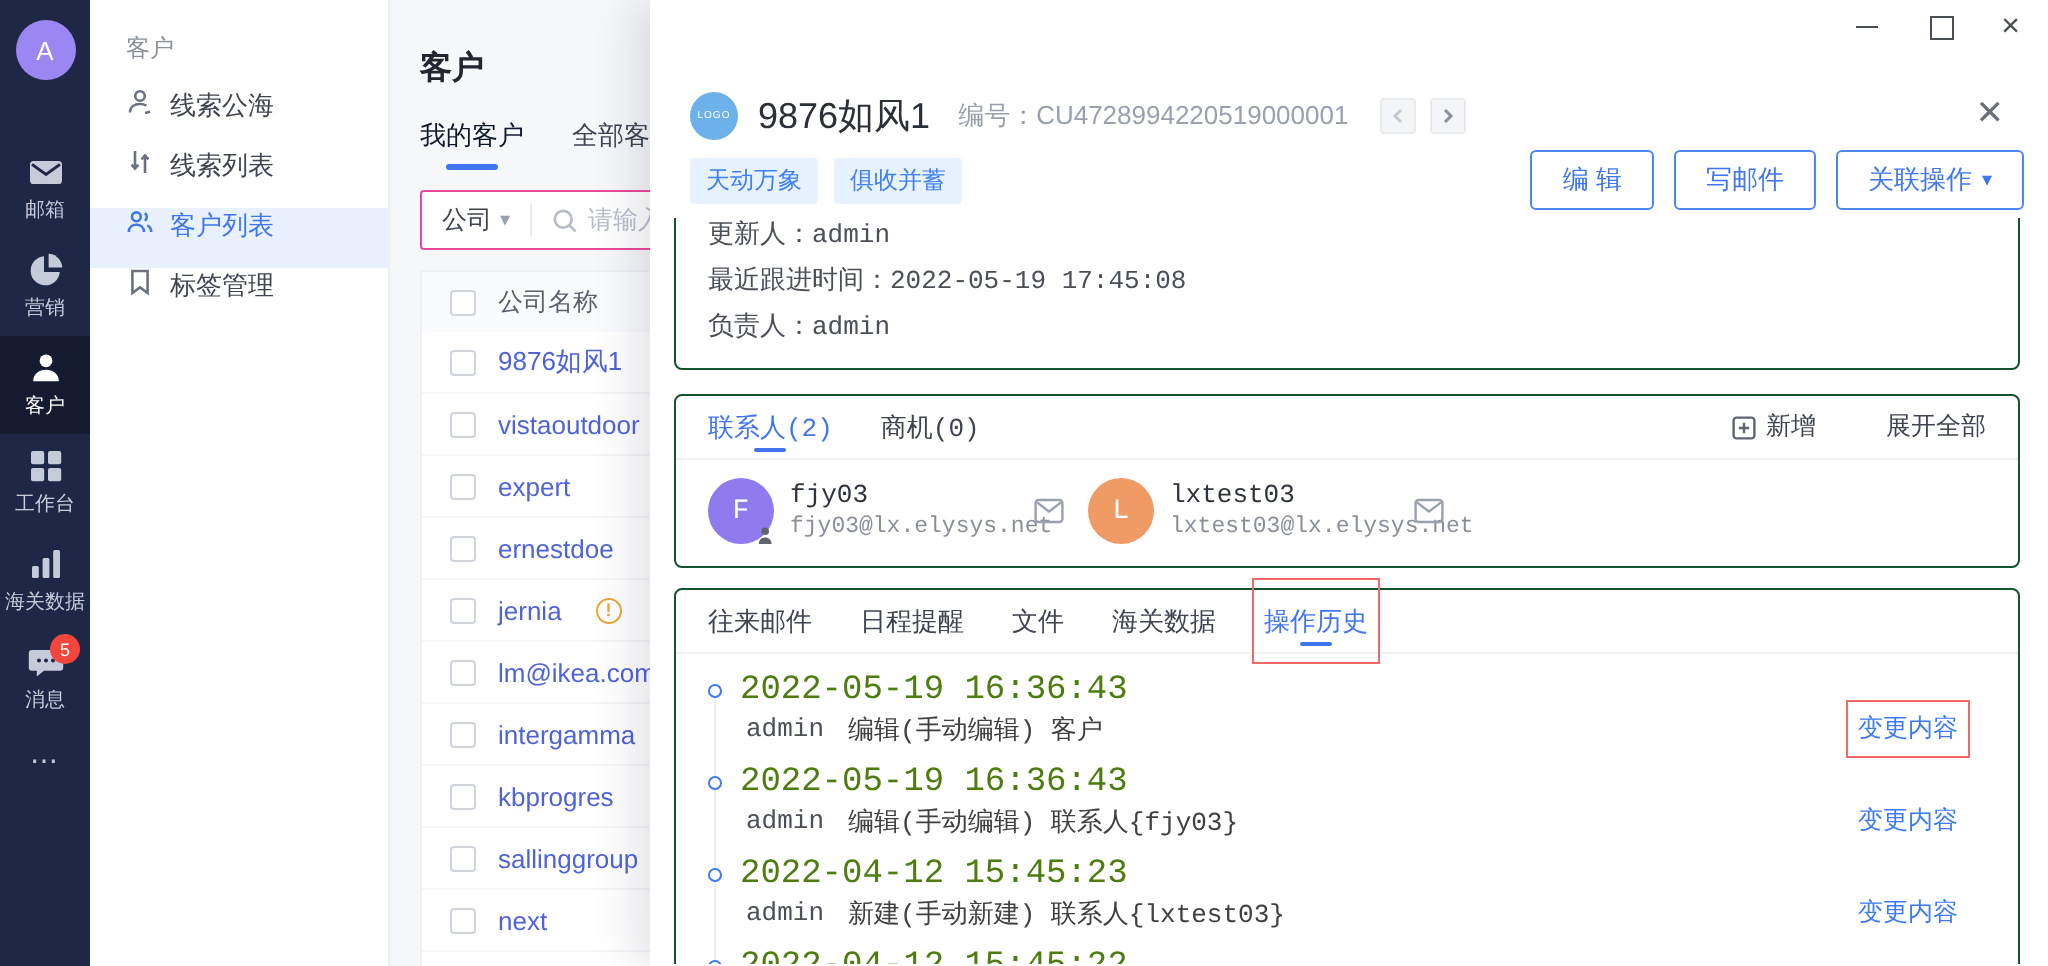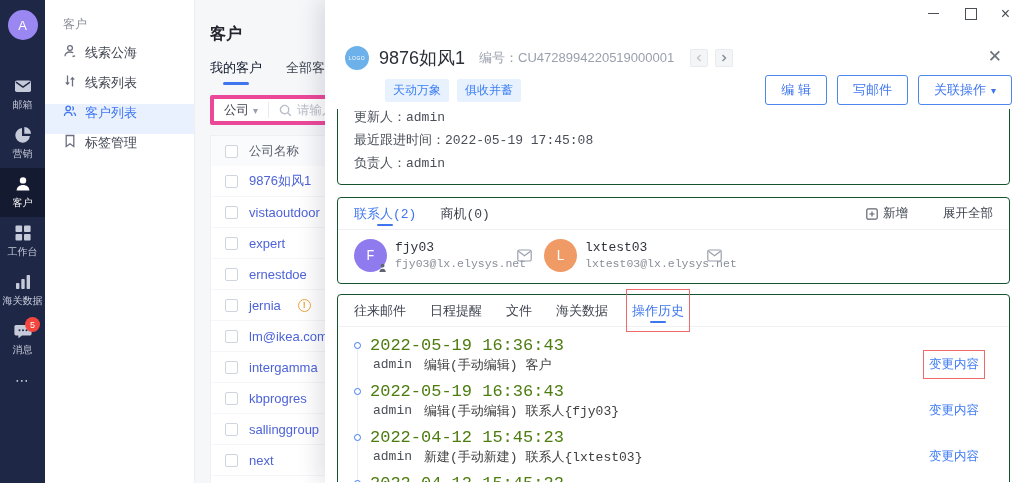--- a/index.html
+++ b/index.html
@@ -25,21 +25,21 @@
   .side-item.active { background:#e9f0fe; color:#3f76f0; }
   .side-item.active svg { color:#3f76f0; }
 
   
   .main { position:absolute; left:195px; top:0; right:0; bottom:0; background:#f6f7f9; z-index:1; padding:24px 0 0 15px; }
   .main-title { font-size:16px; font-weight:bold; color:#23262e; }
   .main-tabs { display:flex; gap:24px; margin-top:14px; font-size:13px; color:#3f4450; }
   .main-tab { cursor:pointer; position:relative; padding-bottom:8px; }
   .main-tab.active { color:#0f172a; }
   .main-tab.active:after { content:""; position:absolute; left:50%; transform:translateX(-50%); bottom:0; width:26px; height:3px; border-radius:2px; background:#3f76f0; }
-  .filter-bar { margin-top:10px; width:210px; height:30px; background:#fff; border:4px solid #ec4899; border-radius:2px; display:flex; align-items:center; padding:0 10px; gap:6px; }
+  .filter-bar { margin-top:10px; width:210px; height:30px; background:#fff; border:1px solid #ec4899; border-radius:2px; display:flex; align-items:center; padding:0 10px; gap:6px; }
   .filter-field { color:#3f4450; font-size:12.5px; cursor:pointer; display:flex; align-items:center; gap:4px; }
   .caret { color:#9aa0ad; font-size:10px; }
   .filter-sep { width:1px; height:16px; background:#e7eaee; margin:0 4px; }
   .filter-search { display:flex; align-items:center; gap:5px; flex:1; }
   .filter-search input { border:none; outline:none; width:100px; font-size:12.5px; color:#333; background:transparent; font-family:inherit; }
   .filter-search input::placeholder { color:#b9bec9; }
   .table { margin-top:10px; width:380px; background:#fff; border:1px solid #eef0f4; }
   .thead { height:30px; background:#fafbfd; display:flex; align-items:center; gap:11px; padding-left:14px; color:#5a5f6b; font-size:12.5px; }
   .trow { height:31px; display:flex; align-items:center; gap:11px; padding-left:14px; border-bottom:1px solid #f5f6f8; }
   .cbox { width:13px; height:13px; border:1px solid #cfd4dd; border-radius:2px; background:#fff; flex:none; cursor:pointer; }
@@ -55,21 +55,21 @@
   .wc-close { font-size:16px; color:#4a4e55; line-height:13px; width:auto; }
   .drawer-close { position:absolute; top:48px; right:22px; font-size:17px; color:#6b7078; cursor:pointer; line-height:1; }
 
   .d-head { padding:45px 20px 0 20px; display:flex; align-items:center; height:71px; }
   .logo-av { width:24px; height:24px; border-radius:50%; background:#6db1ea; color:#fff; font-size:5px; display:flex; align-items:center; justify-content:center; letter-spacing:.5px; flex:none; }
   .d-title { font-size:18px; font-weight:500; color:#2b2f38; margin-left:10px; }
   .d-code { color:#9aa0ad; font-size:13px; margin-left:14px; }
   .pager { display:flex; gap:7px; margin-left:16px; }
   .pg-btn { width:18px; height:18px; background:#f4f5f7; border:1px solid #e8eaee; border-radius:2px; display:flex; align-items:center; justify-content:center; cursor:pointer; }
 
-  .d-sub { margin-top:6px; padding:0 12px 0 20px; display:flex; align-items:center; height:26px;margin-left:40px; }
+  .d-sub { margin-top:6px; padding:0 12px 0 20px; display:flex; align-items:center; height:26px; }
   .tags { display:flex; gap:8px; }
   .tag { background:#e8f1fe; color:#3f81f4; font-size:12px; padding:3px 8px; border-radius:2px; cursor:pointer; }
   .d-actions { margin-left:auto; display:flex; gap:10px; }
   .btn { border:1px solid #4e86f0; color:#3f76f0; background:#fff; border-radius:3px; padding:5px 15px; font-size:13px; cursor:pointer; display:flex; align-items:center; gap:5px; font-family:inherit; }
 
   .d-body { margin:6px 14px 0 12px; overflow:hidden; height:calc(483px - 110px); }
   .card { border:1px solid #14532d; border-radius:4px; background:#fff;font-family:Liberation Mono, monospace; }
   .card-info { margin-top:-8px; padding:4px 16px 9px 16px; }
   .info-row { height:23px; line-height:23px; font-size:13px; color:#4a4f58; }
   .card-related { margin-top:12px; }

